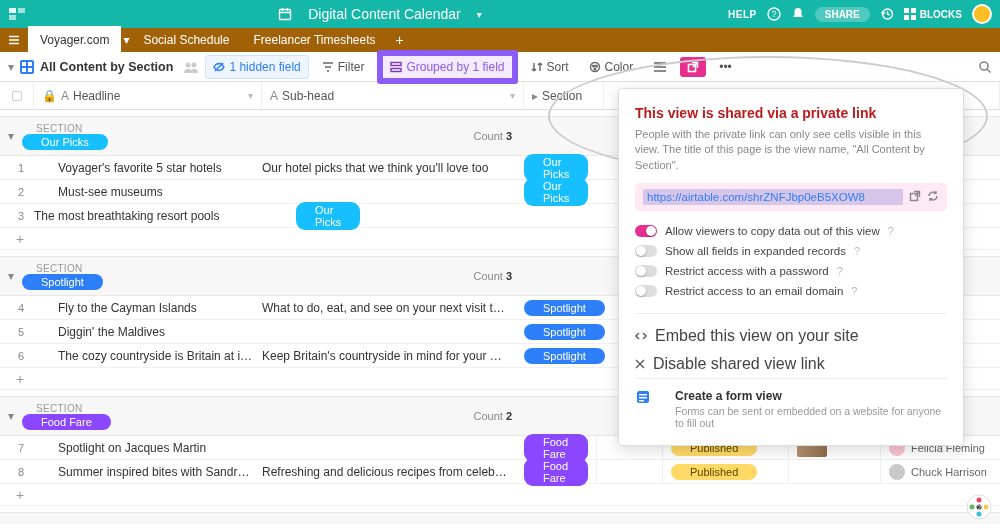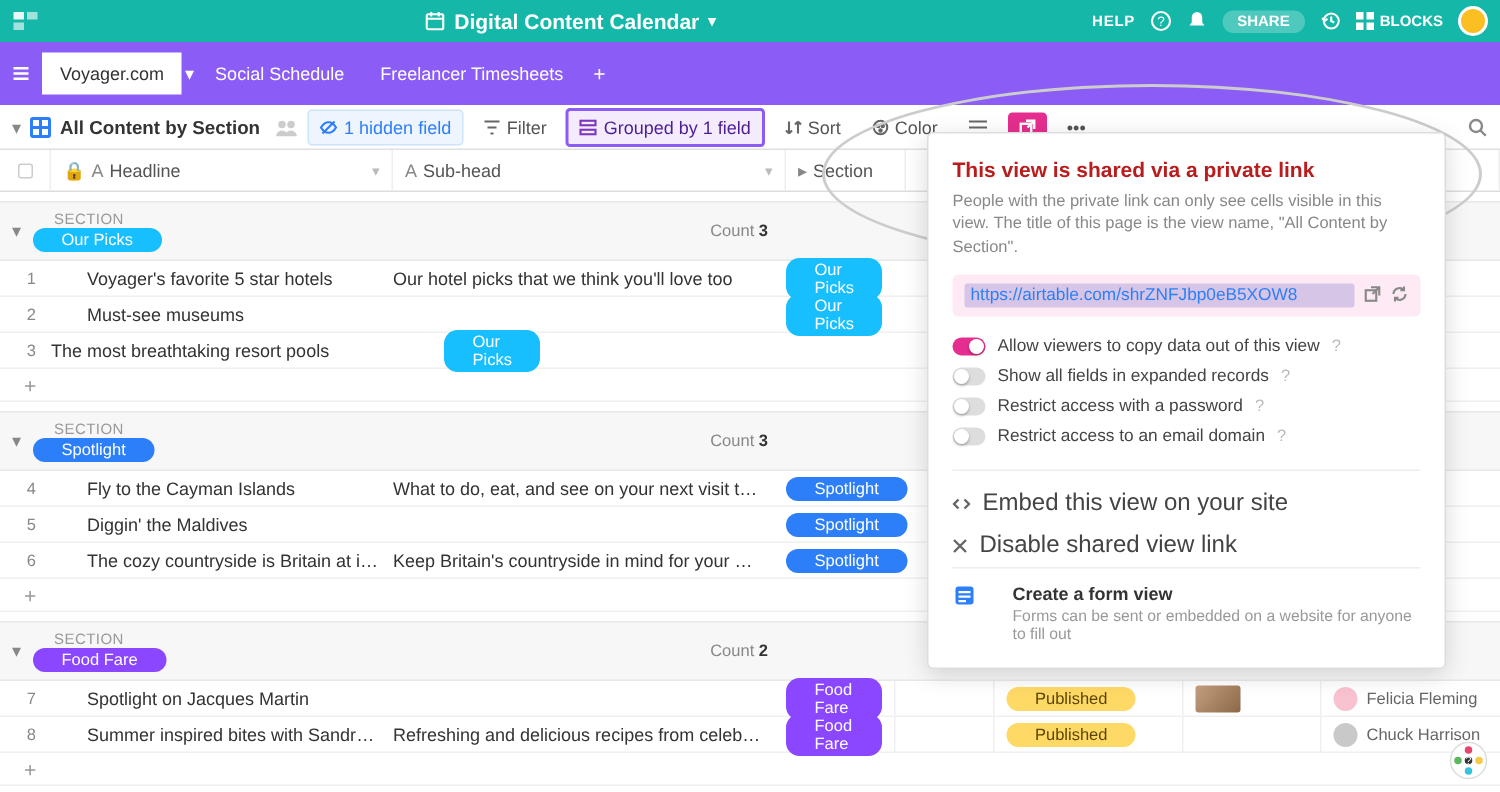--- a/index.html
+++ b/index.html
@@ -1,34 +1,34 @@
 <!DOCTYPE html>
 <html><head>
 <meta charset="utf-8">
 <style>
 *{box-sizing:border-box;margin:0;padding:0;font-family:-apple-system,BlinkMacSystemFont,"Segoe UI",Helvetica,Arial,sans-serif}
 body{width:1000px;height:528px;overflow:hidden;font-size:12px;color:#333;position:relative;background:#fff}
 .topbar{background:#15b7a8;color:#fff;height:28px;display:flex;align-items:center;padding:0 8px}
 .topbar .logo{width:18px;height:18px;margin-right:6px;display:flex;align-items:center}
-.topbar .title-wrap{flex:1;text-align:left;font-weight:700;font-size:14px;display:flex;align-items:center;justify-content:center;gap:6px}
+.topbar .title-wrap{flex:1;text-align:left;font-weight:400;font-size:14px;display:flex;align-items:center;justify-content:center;gap:16px}
 .topbar .right{display:flex;align-items:center;gap:10px}
 .topbar .help{font-size:10px;font-weight:600;letter-spacing:.5px}
 .icon{display:inline-flex;align-items:center;justify-content:center}
 .share-pill{background:rgba(255,255,255,.25);border-radius:10px;padding:2px 10px;font-size:10px;font-weight:600}
 .blocks{font-size:10px;font-weight:600;display:flex;align-items:center;gap:4px}
 .avatar{width:20px;height:20px;border-radius:50%;background:#fbbf24;border:2px solid #fff}
-.tabbar{background:#8b5cf6;height:42px;display:flex;align-items:center;color:#fff}
+.tabbar{background:#a16207;height:24px;display:flex;align-items:center;color:#fff}
 .tabbar .menu-btn{width:28px;display:flex;align-items:center;justify-content:center}
 .tabbar .tab{padding:7px 12px;font-size:12px;cursor:pointer}
 .tabbar .tab.active{background:#fff;color:#333;font-weight:500}
 .tabbar .add-tab{width:24px;text-align:center;font-size:14px}
 .toolbar{height:30px;border-bottom:1px solid #e0e0e0;display:flex;align-items:center;padding:0 8px;gap:6px}
 .tool{display:flex;align-items:center;gap:4px;padding:4px 7px;border-radius:3px;font-size:12px;color:#555;cursor:pointer}
 .tool.bordered{border:1px solid #cde4fb;background:#eef5ff;color:#2d7ff9}
-.tool.purple-bordered{border:2px solid #8b5cf6;background:#f4ecfd;color:#4c1d95}
+.tool.purple-bordered{border:6px solid #8b5cf6;background:#f4ecfd;color:#8b5cf6}
 .tool.share-active{background:#e52e8f;color:#fff}
 .view-name{font-size:12.5px;font-weight:600;color:#333}
 .grid-icon{width:14px;height:14px;background:#2d7ff9;border-radius:2px;display:inline-flex;align-items:center;justify-content:center}
 .ellipsis-right{margin-left:auto;display:flex;align-items:center;gap:8px}
 .headers{display:flex;height:28px;border-bottom:1px solid #ddd;background:#fff;font-size:12px;color:#555}
 .col-check{width:34px;border-right:1px solid #eee;display:flex;align-items:center;justify-content:center}
 .col-headline{width:228px;border-right:1px solid #eee;display:flex;align-items:center;padding:0 8px;gap:4px}
 .col-subhead{width:262px;border-right:1px solid #eee;display:flex;align-items:center;padding:0 8px;gap:4px}
 .col-section{width:80px;border-right:1px solid #eee;display:flex;align-items:center;padding:0 8px;gap:4px}
 .col-narrow{flex:1;border-right:1px solid #eee}

